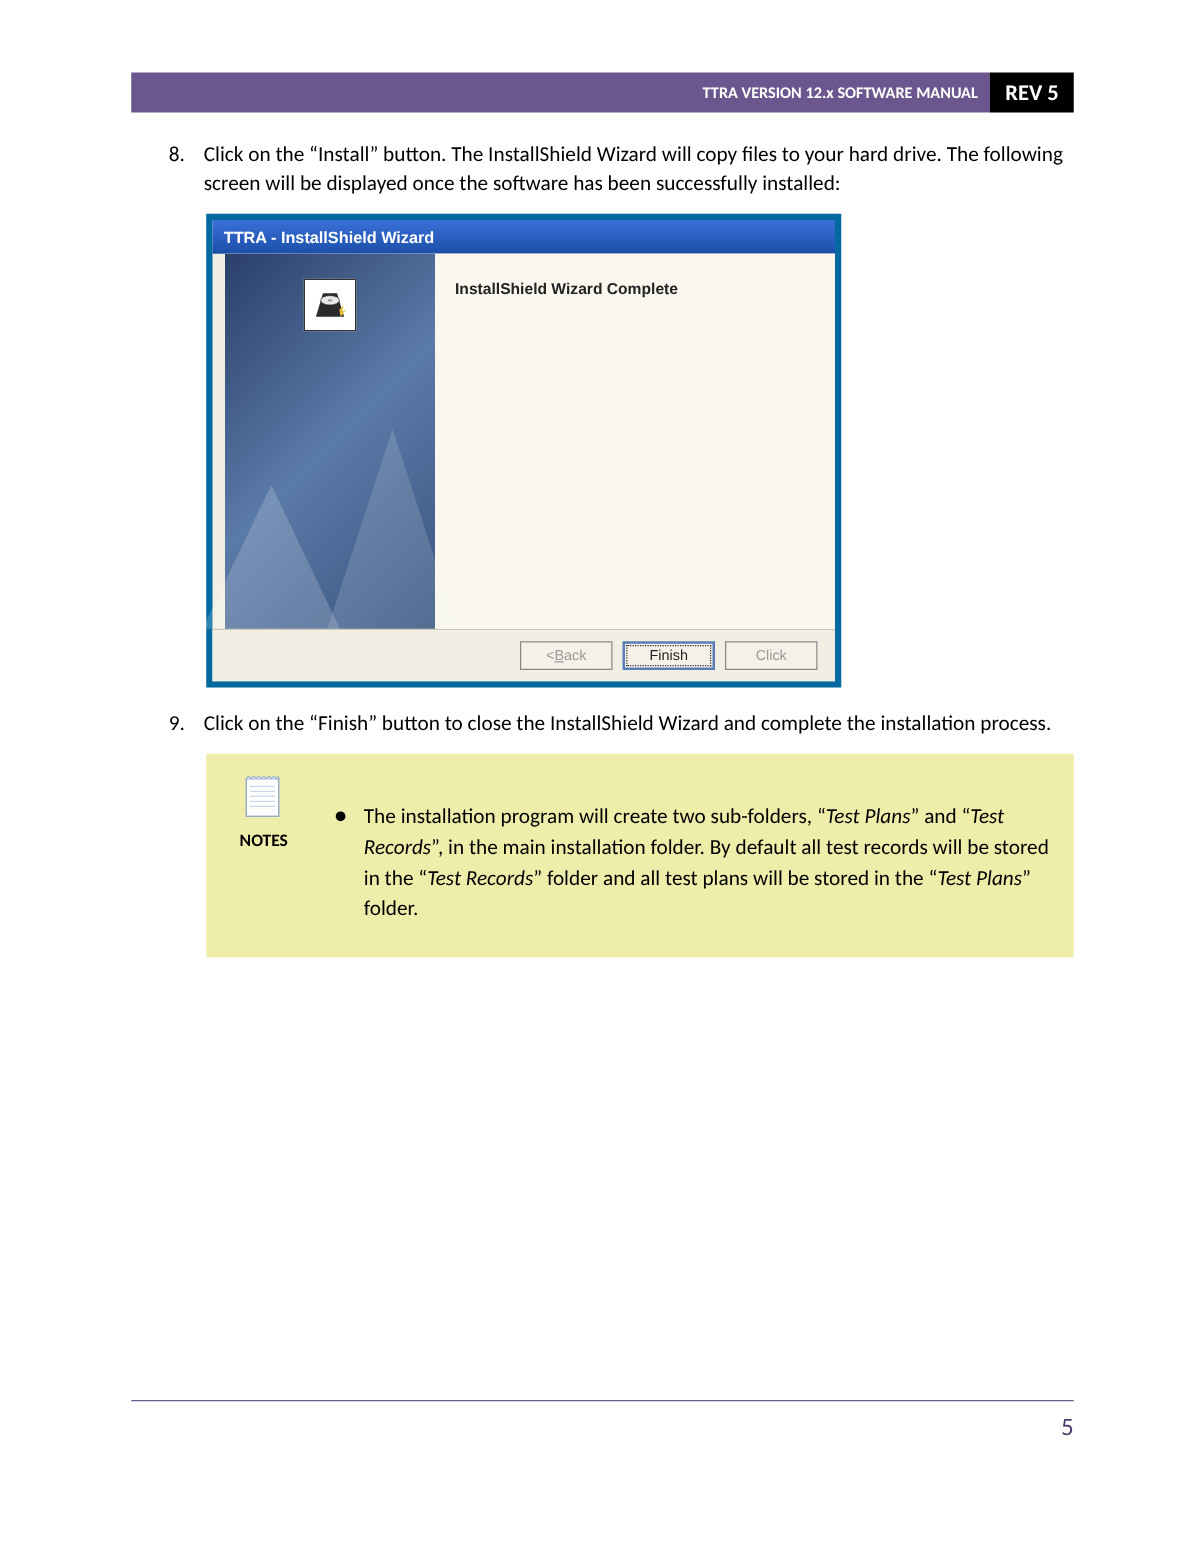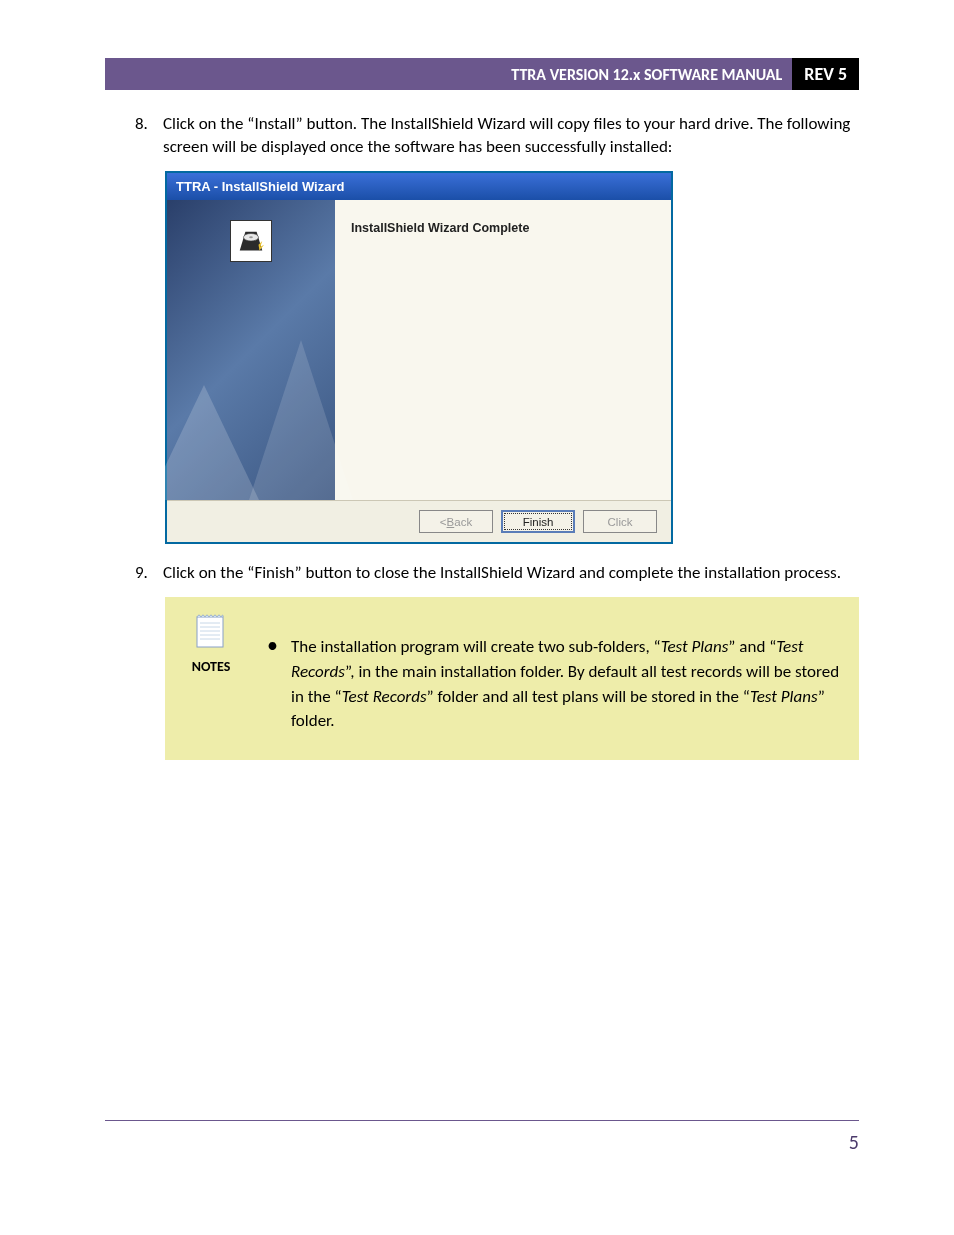--- a/index.html
+++ b/index.html
@@ -20,21 +20,21 @@
   }
   .header-purple {
     flex: 1;
     background: #6b578d;
     display: flex;
     align-items: center;
     justify-content: flex-end;
     padding-right: 10px;
     color: #fff;
     font-weight: bold;
-    font-size: 16px;
+    font-size: 13px;
   }
   .header-black {
     background: #000;
     color: #fff;
     font-weight: bold;
     font-size: 18px;
     display: flex;
     align-items: center;
     padding: 0 12px;
   }
@@ -52,35 +52,36 @@
     margin-bottom: 12px;
   }
   .ol-num {
     width: 28px;
     flex-shrink: 0;
   }
   .ol-body { flex: 1; }
   .wizard {
     width: 508px;
     margin: 12px 0 18px 30px;
-    border: 2px solid #0369a1;
+    border: 5px solid #0369a1;
     background: #f1efe3;
   }
   .wizard-title {
     background: linear-gradient(to bottom, #3a6fd8, #1b4fa8);
     color: #fff;
     font-family: Tahoma, Arial, sans-serif;
     font-size: 13px;
     font-weight: bold;
     padding: 5px 9px;
   }
   .wizard-body {
     display: flex;
     height: 300px;
     background: #f9f7ee;
+    margin-left: 10px;
   }
   .wizard-left {
     width: 168px;
     background: linear-gradient(135deg, #2a3f6a 0%, #5a7aa8 50%, #3a5580 100%);
     position: relative;
     display: flex;
     align-items: flex-start;
     justify-content: center;
     padding-top: 20px;
   }

